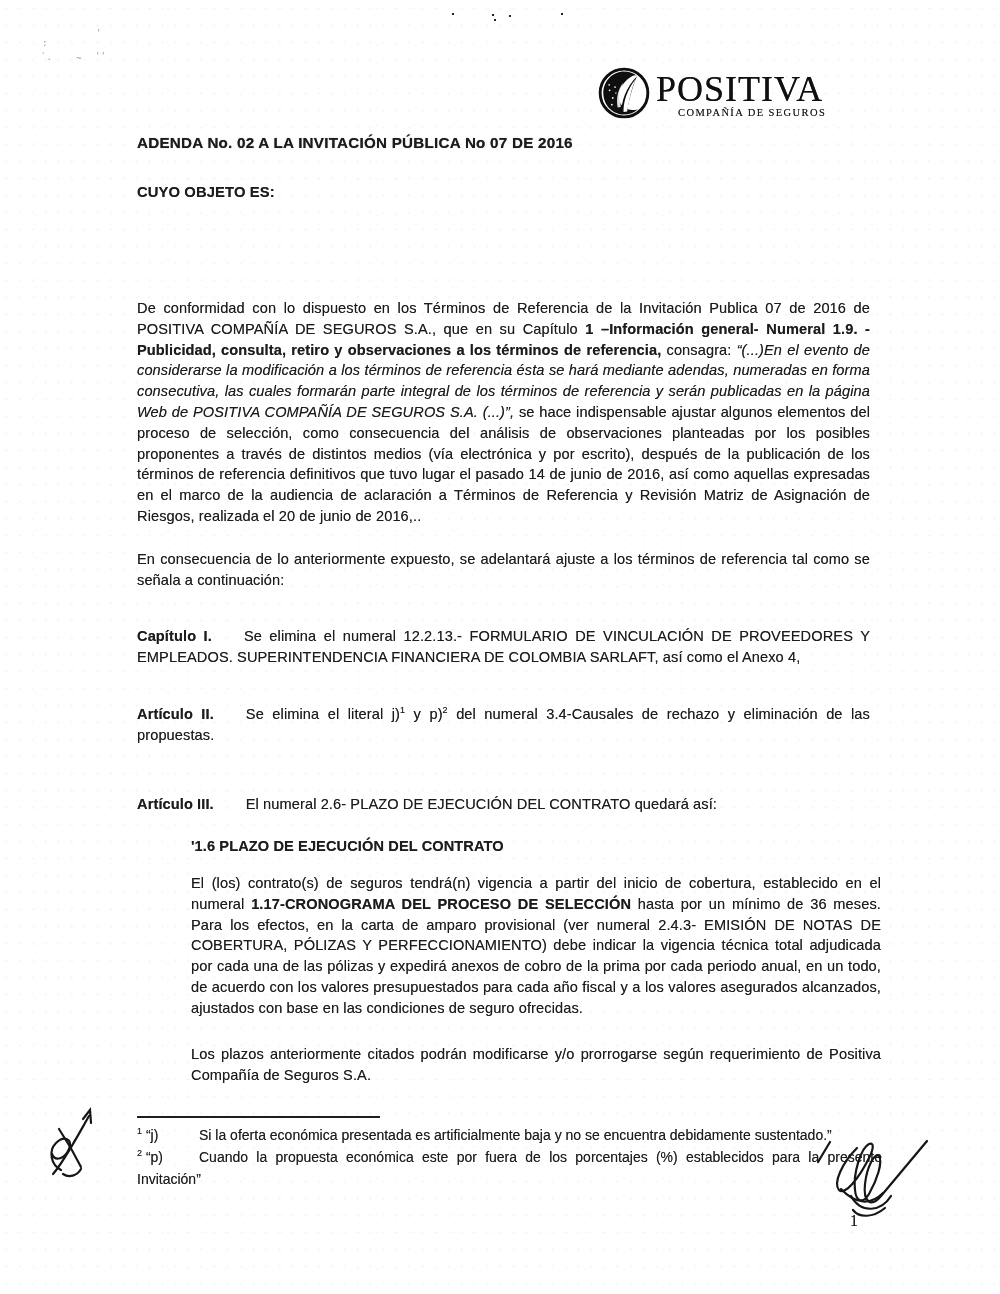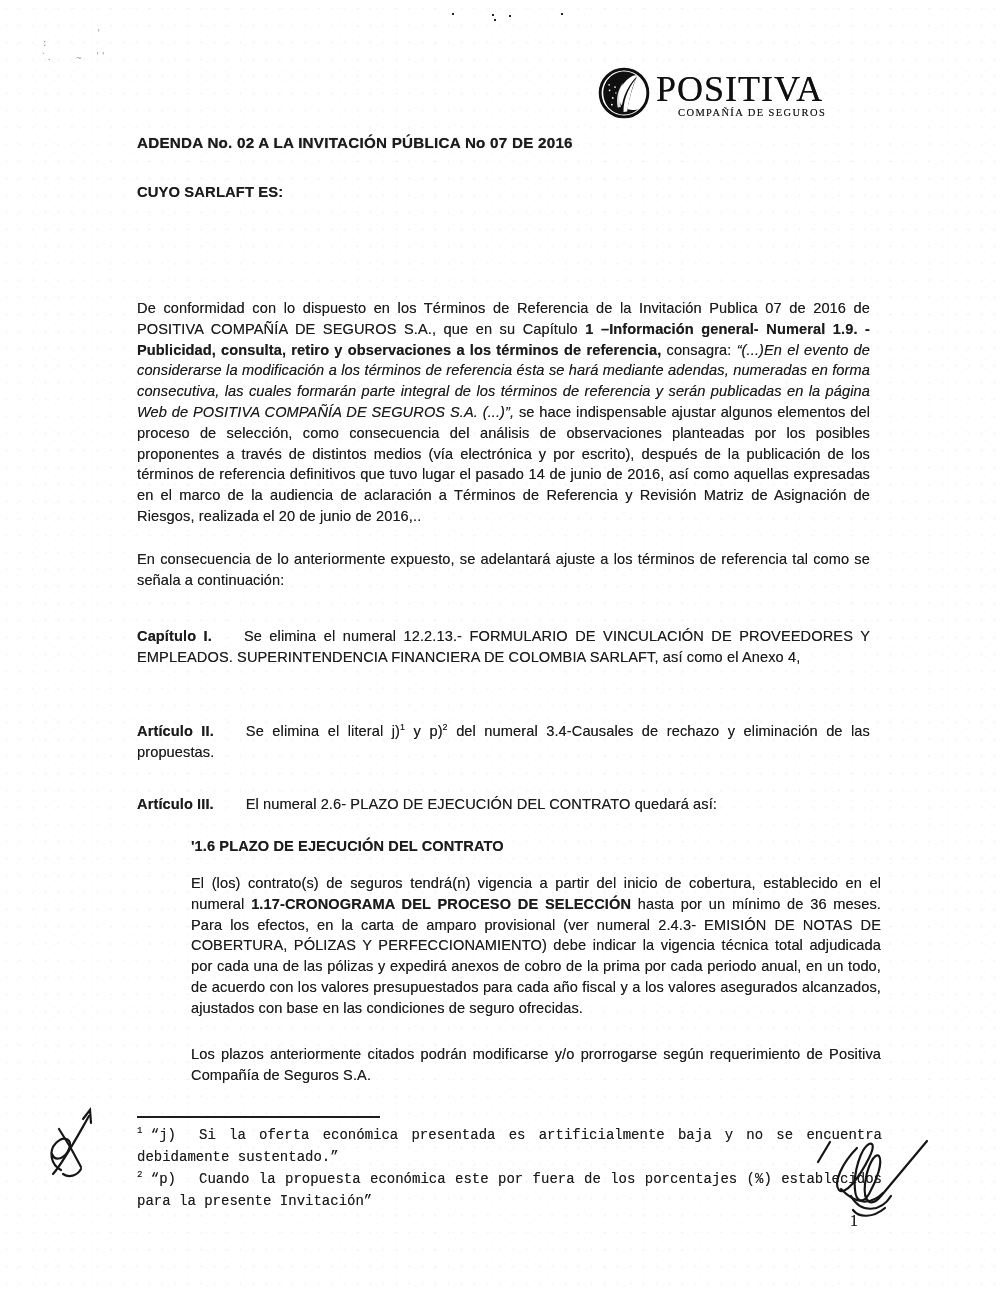--- a/index.html
+++ b/index.html
@@ -35,34 +35,34 @@
   .indent { left: 191px; width: 690px; }
   .doc-title {
     top: 133px; font-size: 15.2px; font-weight: bold; letter-spacing: 0.25px;
     text-shadow: 0 0 0.7px rgba(20,20,20,0.75);
   }
   .obj-heading { top: 182px; font-size: 14.8px; font-weight: bold; }
   .obj-body { top: 202px; font-weight: bold; }
   .intro { top: 298px; }
   .consequence { top: 549px; }
   .art1 { top: 626px; }
-  .art2 { top: 721px; }
+  .art2 { top: 704px; }
   .art3 { top: 794px; }
   .sec-heading { top: 836px; font-weight: bold; }
   .sec-p1 { top: 873px; }
   .sec-p2 { top: 1044px; }
   .label-tab { display: inline-block; width: 32px; }
   sup { font-size: 9px; line-height: 0; vertical-align: super; }
   .fn-divider {
     top: 1116px; left: 137px; width: 243px;
     border-top: 2px solid #1d1d1d;
   }
   .footnotes {
     top: 1124px; left: 137px; width: 745px;
-    font-family: Liberation Mono, monospace;
+    font-family: Liberation Sans, sans-serif;
     font-size: 14px; line-height: 22px;
     text-shadow: 0 0 0.5px rgba(25,25,25,0.55);
     text-align: justify;
   }
   .fn-label { display: inline-block; width: 62px; }
   .page-number {
     top: 1212px; left: 850px; font-size: 16px;
     font-family: "Liberation Serif", serif;
     text-shadow: 0 0 0.5px rgba(25,25,25,0.6);
   }
@@ -120,21 +120,21 @@
       <circle cx="21" cy="30" r="0.8" fill="#ffffff"></circle>
     </svg>
     <div class="logo-textblock">
       <div class="logo-brand">POSITIVA</div>
       <div class="logo-tagline">COMPAÑÍA DE SEGUROS</div>
     </div>
   </div>
 
   <div class="abs col txt center doc-title">ADENDA No. 02 A LA INVITACIÓN PÚBLICA No 07 DE 2016</div>
 
-  <div class="abs col txt center obj-heading">CUYO SARLAFT ES:</div>
+  <div class="abs col txt center obj-heading">CUYO OBJETO ES:</div>
 
   <div class="abs col txt intro">
     <span>De conformidad con lo dispuesto en los Términos de Referencia de la Invitación Publica 07 de 2016 de POSITIVA COMPAÑÍA DE SEGUROS S.A., que en su Capítulo </span><span class="b">1 –Información general- Numeral 1.9. - Publicidad, consulta, retiro y observaciones a los términos de referencia,</span><span> consagra: </span><span class="i">“(...)En el evento de considerarse la modificación a los términos de referencia ésta se hará mediante adendas, numeradas en forma consecutiva, las cuales formarán parte integral de los términos de referencia y serán publicadas en la página Web de POSITIVA COMPAÑÍA DE SEGUROS S.A. (...)”,</span><span> se hace indispensable ajustar algunos elementos del proceso de selección, como consecuencia del análisis de observaciones planteadas por los posibles proponentes a través de distintos medios (vía electrónica y por escrito), después de la publicación de los términos de referencia definitivos que tuvo lugar el pasado 14 de junio de 2016, así como aquellas expresadas en el marco de la audiencia de aclaración a Términos de Referencia y Revisión Matriz de Asignación de Riesgos, realizada el 20 de junio de 2016,..</span>
   </div>
 
   <div class="abs col txt consequence">En consecuencia de lo anteriormente expuesto, se adelantará ajuste a los términos de referencia tal como se señala a continuación:</div>
 
   <div class="abs col txt art1">
     <span class="b">Capítulo I.</span><span class="label-tab"></span><span>Se elimina el numeral 12.2.13.- FORMULARIO DE VINCULACIÓN DE PROVEEDORES Y EMPLEADOS. SUPERINTENDENCIA FINANCIERA DE COLOMBIA SARLAFT, así como el Anexo 4,</span>
   </div>

